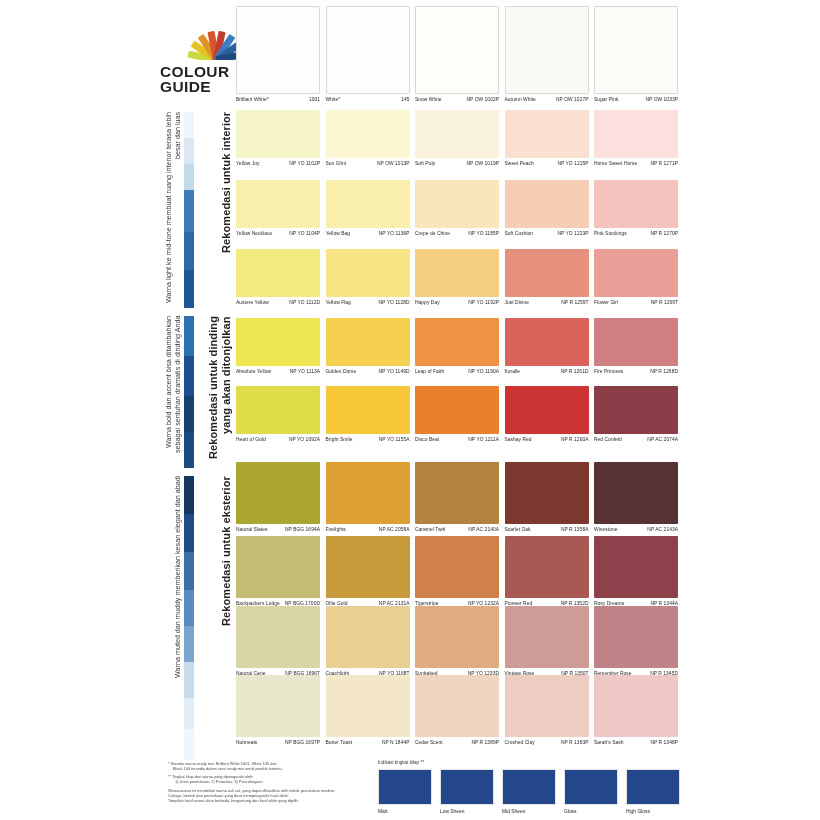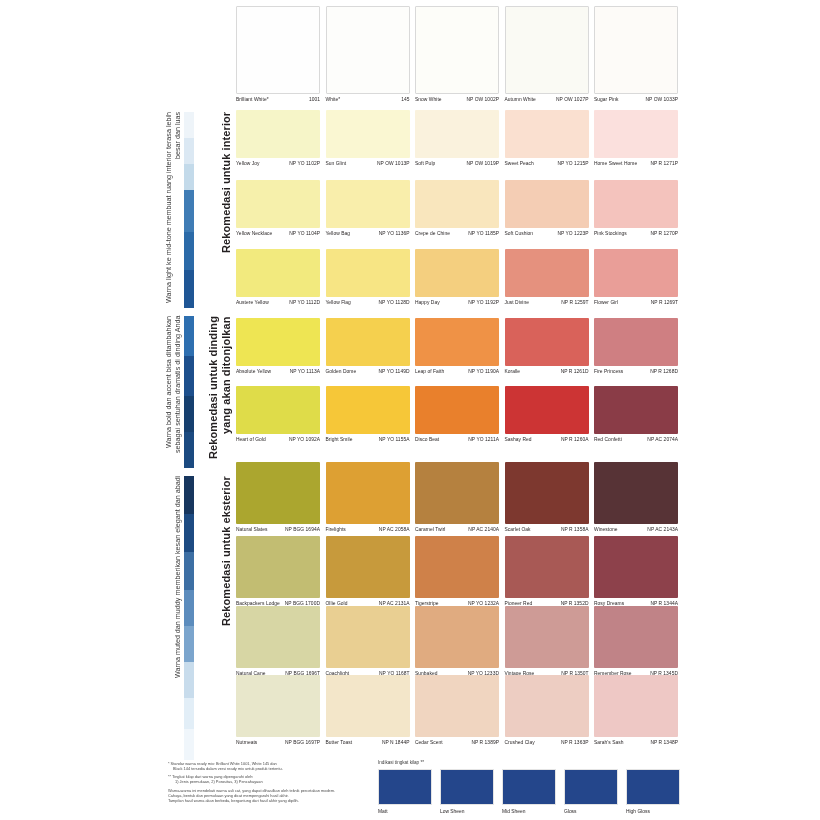--- a/index.html
+++ b/index.html
@@ -45,20 +45,36 @@
   .sheen-row{display:flex;gap:8px;}
   .sheen-item{width:54px;}
   .sheen-chip{width:54px;height:36px;border:1px solid #e4e4e4;box-sizing:border-box;}
   .sheen-name{font-size:4.9px;line-height:7px;color:#231f20;padding-top:2.5px;}
 </style>
 </head>
 <body>
 
 <div id="page">
 
+  <div class="logo-block">
+    <div class="logo-fan" id="logo-fan">
+        <i style="background: rgb(205, 217, 63); transform: rotate(-78deg);"></i>
+        <i style="background: rgb(232, 194, 37); transform: rotate(-55.7143deg);"></i>
+        <i style="background: rgb(224, 146, 44); transform: rotate(-33.4286deg);"></i>
+        <i style="background: rgb(217, 84, 43); transform: rotate(-11.1429deg);"></i>
+        <i style="background: rgb(194, 60, 46); transform: rotate(11.1429deg);"></i>
+        <i style="background: rgb(63, 124, 192); transform: rotate(33.4286deg);"></i>
+        <i style="background: rgb(44, 95, 158); transform: rotate(55.7143deg);"></i>
+        <i style="background: rgb(31, 74, 128); transform: rotate(78deg);"></i>
+      </div>
+    <div class="logo-text">
+      <span>COLOUR</span>
+      <span>GUIDE</span>
+    </div>
+  </div>
 
   <div id="sidebars">
       <div class="side" style="top: 112px; height: 196px;">
         <div class="bar" style="height: 196px;">
           <i style="background: rgb(238, 244, 249); height: 26px;"></i>
           <i style="background: rgb(219, 232, 243); height: 26px;"></i>
           <i style="background: rgb(195, 218, 234); height: 26px;"></i>
           <i style="background: rgb(63, 124, 181); height: 42px;"></i>
           <i style="background: rgb(43, 106, 168); height: 38px;"></i>
           <i style="background: rgb(31, 86, 149); height: 38px;"></i>

